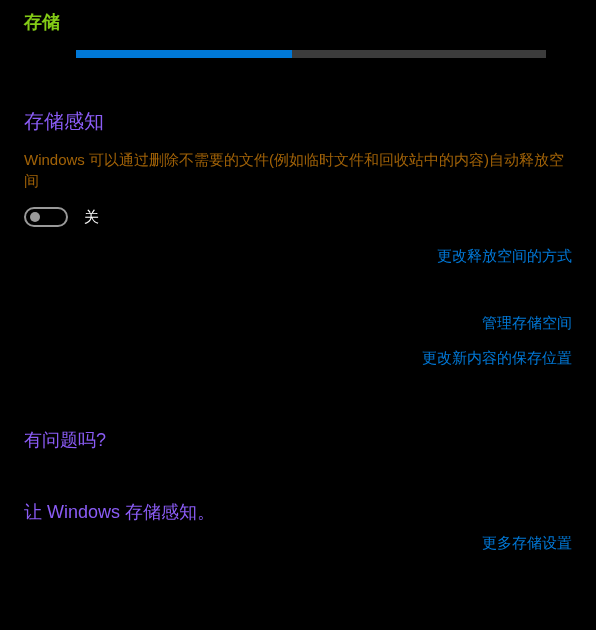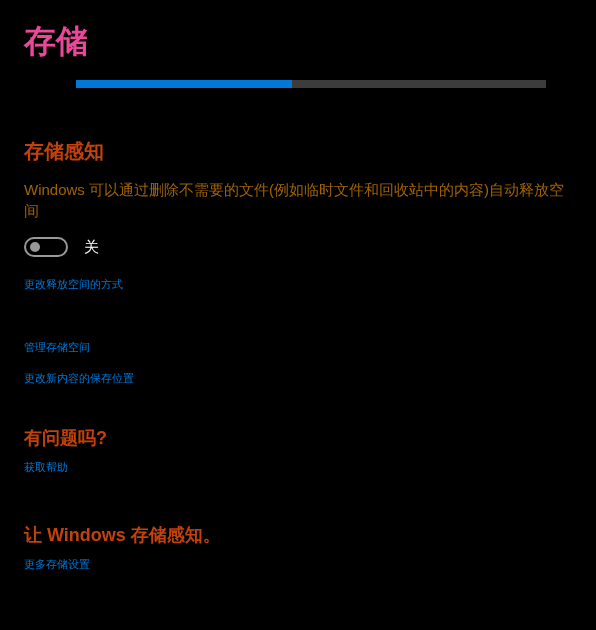--- a/index.html
+++ b/index.html
@@ -10,45 +10,45 @@
     body {
       background: #000000;
       color: #ffffff;
       font-family: "Microsoft YaHei", "Segoe UI", sans-serif;
       width: 596px;
       height: 630px;
       overflow: hidden;
       padding: 0 24px;
     }
     .page-title {
-      font-size: 32px;
+      font-size: 18px;
       font-weight: 600;
-      color: #ec4899;
-      padding-top: 20px;
+      color: #84cc16;
+      padding-top: 10px;
       padding-bottom: 16px;
     }
     .progress-bar {
       height: 8px;
       width: 470px;
       background: #3c3c3c;
       margin-left: 52px;
       position: relative;
     }
     .progress-fill {
       height: 100%;
       background: #0078d7;
       width: 46%;
     }
     .section {
       margin-top: 50px;
     }
     .section-title {
       font-size: 20px;
-      font-weight: 700;
-      color: #c2410c;
+      font-weight: 400;
+      color: #8b5cf6;
       margin-bottom: 14px;
     }
     .section-desc {
       font-size: 15px;
       color: #a16207;
       line-height: 1.4;
       margin-bottom: 16px;
     }
     .toggle-row {
       display: flex;
@@ -72,34 +72,35 @@
       border-radius: 50%;
       position: absolute;
       top: 3px;
       left: 4px;
     }
     .toggle-label {
       font-size: 15px;
       color: #ffffff;
     }
     .link {
-      font-size: 11px;
+      font-size: 15px;
       color: #0078d7;
       cursor: pointer;
       display: block;
       margin-bottom: 16px;
+      text-align: right;
     }
     .link:last-child {
       margin-bottom: 0;
     }
     .section-more {
       margin-top: 48px;
     }
     .section-help {
-      margin-top: 40px;
+      margin-top: 60px;
     }
     .section-better {
       margin-top: 48px;
     }
     .section-help .section-title,
     .section-better .section-title {
       font-size: 18px;
       margin-bottom: 10px;
     }
   </style>
@@ -124,19 +125,18 @@
   <div class="link">更改释放空间的方式</div>
 </div>
 
 <div class="section-more">
   <div class="link">管理存储空间</div>
   <div class="link">更改新内容的保存位置</div>
 </div>
 
 <div class="section-help">
   <div class="section-title">有问题吗?</div>
-  <div class="link">获取帮助</div>
 </div>
 
 <div class="section-better">
   <div class="section-title">让 Windows 存储感知。</div>
   <div class="link">更多存储设置</div>
 </div>
 
 </body></html>

